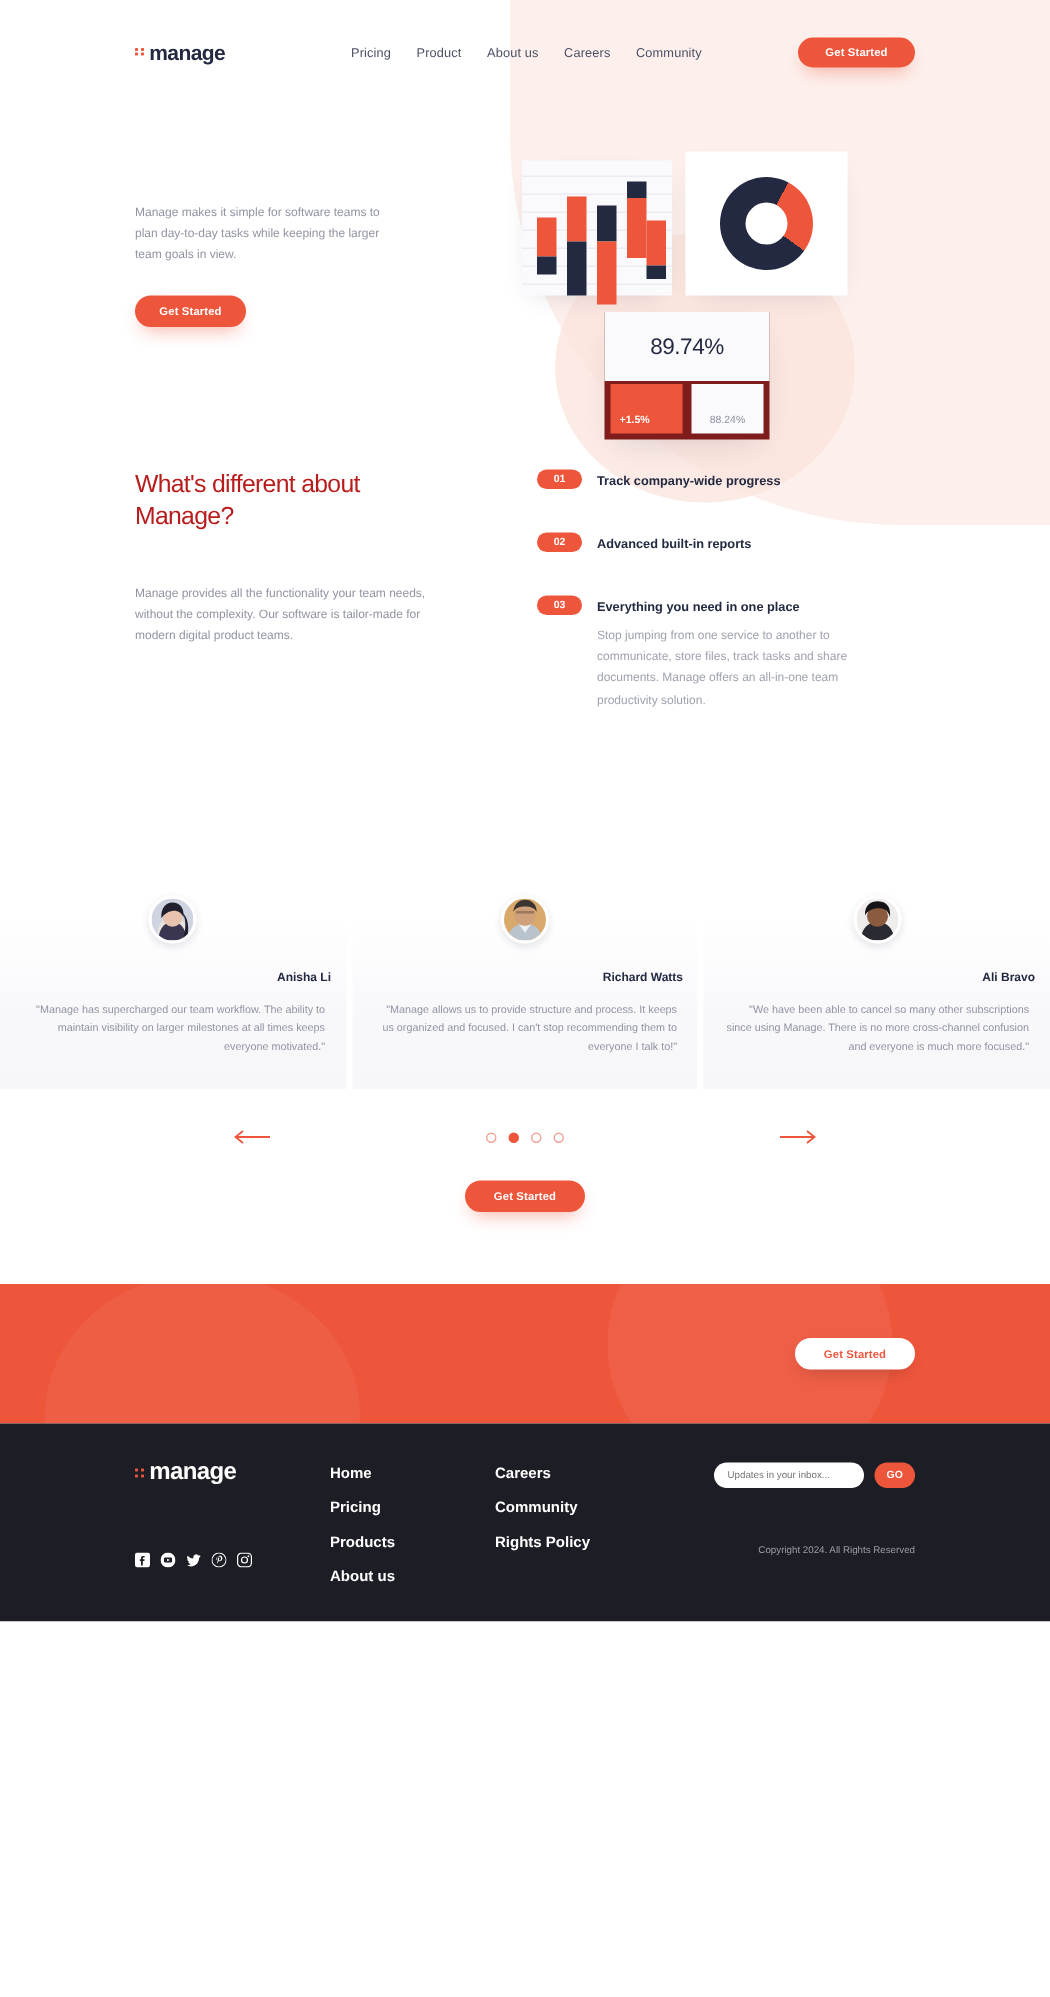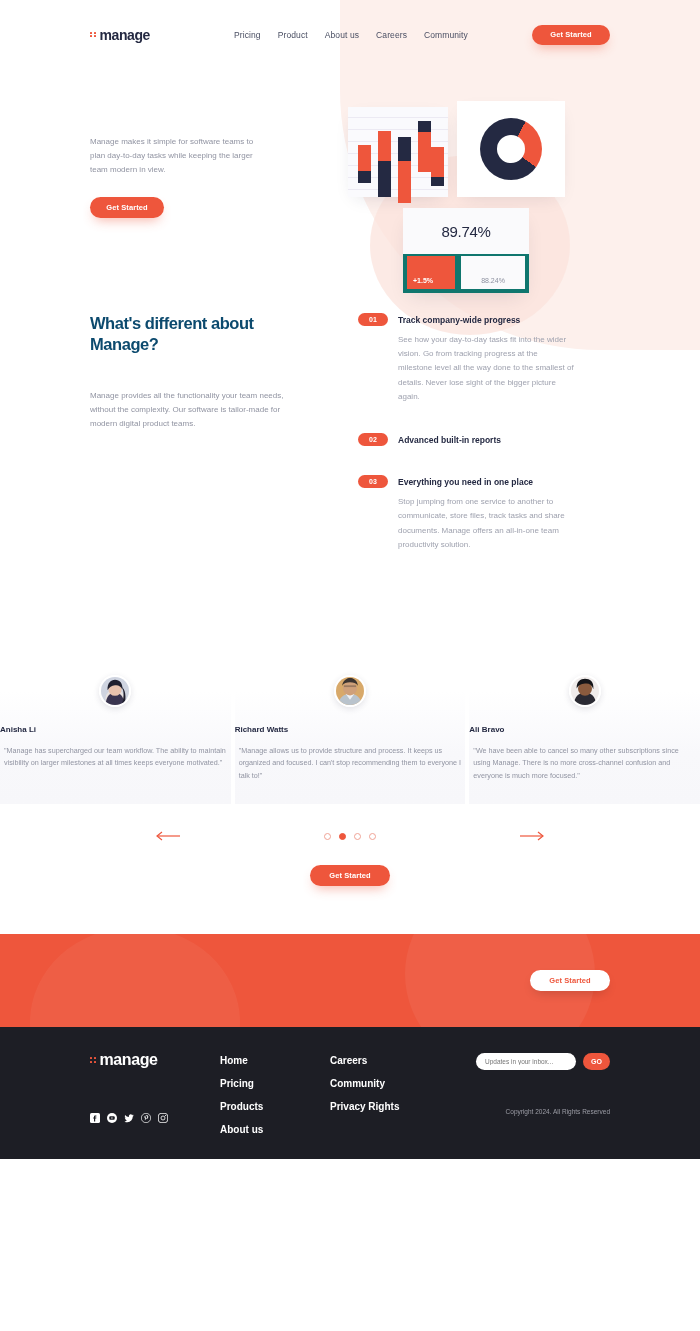--- a/index.html
+++ b/index.html
@@ -90,61 +90,61 @@
     display:flex; align-items:center; justify-content:center;
   }
   .donut {
     width:62px; height:62px; border-radius:50%;
     background:conic-gradient(from 28deg, #ee563c 0deg 98deg, #242942 98deg 360deg);
     display:flex; align-items:center; justify-content:center;
   }
   .donut::after { content:""; width:28px; height:28px; border-radius:50%; background:#fff; }
 
   .card-stat {
-    position:absolute; left:59px; top:110px; width:126px; height:85px;
-    background:#0f766e; box-shadow:0 8px 20px -8px rgba(36,41,66,.16);
+    position:absolute; left:59px; top:110px; width:110px; height:85px;
+    background:#7f1d1d; box-shadow:0 8px 20px -8px rgba(36,41,66,.16);
   }
   .stat-top { height:46px; background:#fafafc; display:flex; align-items:center; justify-content:center; }
   .stat-big { font-size:15px; color:#242942; letter-spacing:-.3px; }
   .stat-row { display:flex; height:39px; }
   .stat-a {
     width:48px; margin:2px 0 4px 4px; background:#ee563c; color:#fff;
     font-size:7px; font-weight:700; display:flex; align-items:flex-end;
     padding:0 0 5px 6px;
   }
   .stat-b {
     flex:1; margin:2px 4px 4px 6px; background:#fafafc; color:#8e92a1;
     font-size:7px; display:flex; align-items:flex-end; justify-content:center;
     padding-bottom:5px;
   }
 
   
   .features { position:relative; z-index:3; display:flex; padding:95px 90px 0 90px; }
   .feat-left { width:210px; }
-  h2 { font-size:16.5px; line-height:1.28; letter-spacing:-.45px; color:#0c4a6e; font-weight:700; }
+  h2 { font-size:16.5px; line-height:1.28; letter-spacing:-.45px; color:#b91c1c; font-weight:400; }
   .feat-sub { margin-top:34px; font-size:8px; line-height:1.75; color:#9194a2; max-width:196px; }
 
   .feat-right { flex:1; margin-left:58px; }
   .feat-item { margin-bottom:29px; }
   .feat-head { display:flex; align-items:center; gap:10px; }
   .feat-num {
     width:30px; height:13px; background:#ee563c; color:#fff;
     border-radius:100px; font-size:7px; font-weight:700;
     display:flex; align-items:center; justify-content:center; flex:0 0 auto;
   }
   .feat-title { font-size:8.5px; font-weight:700; color:#242942; letter-spacing:0; }
   .feat-body { margin-top:7px; margin-left:40px; font-size:8px; line-height:1.78; color:#9fa2af; max-width:176px; }
 
   
   .testi-wrap { position:relative; z-index:3; margin-top:110px; }
   h3 { text-align:center; font-size:17px; letter-spacing:-.4px; color:#242942; font-weight:700; }
   .testi-row { display:flex; gap:4px; margin-top:30px; padding:0 0; }
   .testi {
     flex:1 1 0; background:linear-gradient(180deg,#ffffff 0%,#f8f8fb 55%,#f7f7fa 100%);
-    padding:30px 0 22px; text-align:left; position:relative;
+    padding:30px 10px 22px; text-align:right; position:relative;
   }
   .avatar {
     width:32px; height:32px; border-radius:50%; position:absolute;
     top:-16px; left:50%; transform:translateX(-50%);
     border:2px solid #ffffff; overflow:hidden;
     box-shadow:0 2px 6px rgba(36,41,66,.13);
   }
   .avatar svg { display:block; width:100%; height:100%; }
   .testi-name { font-size:8px; font-weight:700; color:#242942; margin-top:4px; }
   .testi-quote { margin-top:11px; font-size:7.2px; line-height:1.72; color:#9194a2; padding:0 4px; }
@@ -229,21 +229,21 @@
       <a href="#">Product</a>
       <a href="#">About us</a>
       <a href="#">Careers</a>
       <a href="#">Community</a>
     </nav>
     <button class="btn btn-nav">Get Started</button>
   </header>
 
   <section class="hero">
     <div class="hero-left">
-      <p class="hero-sub">Manage makes it simple for software teams to plan day-to-day tasks while keeping the larger team modern in view.</p>
+      <p class="hero-sub">Manage makes it simple for software teams to plan day-to-day tasks while keeping the larger team goals in view.</p>
       <button class="btn btn-hero">Get Started</button>
     </div>
 
     <div class="hero-right">
 
       <div class="card-bar">
         <div class="bar-lines">
           <i style="top:10px"></i>
             <i style="top:22px"></i>
             <i style="top:34px"></i>
@@ -298,21 +298,20 @@
       <h2>What's different about Manage?</h2>
       <p class="feat-sub">Manage provides all the functionality your team needs, without the complexity. Our software is tailor-made for modern digital product teams.</p>
     </div>
     <div class="feat-right">
 
       <div class="feat-item">
         <div class="feat-head">
           <span class="feat-num">01</span>
           <span class="feat-title">Track company-wide progress</span>
         </div>
-        <p class="feat-body">See how your day-to-day tasks fit into the wider vision. Go from tracking progress at the milestone level all the way done to the smallest of details. Never lose sight of the bigger picture again.</p>
       </div>
 
       <div class="feat-item">
         <div class="feat-head">
           <span class="feat-num">02</span>
           <span class="feat-title">Advanced built-in reports</span>
         </div>
       </div>
 
       <div class="feat-item">
@@ -454,21 +453,21 @@
       <div class="f-col">
         <a href="#">Home</a>
         <a href="#">Pricing</a>
         <a href="#">Products</a>
         <a href="#">About us</a>
       </div>
 
       <div class="f-col">
         <a href="#">Careers</a>
         <a href="#">Community</a>
-        <a href="#">Privacy Rights</a>
+        <a href="#">Rights Policy</a>
       </div>
 
       <div class="f-right">
         <div class="f-form">
           <input class="f-input" type="text" placeholder="Updates in your inbox..." style="">
           <button class="f-go btn">GO</button>
         </div>
         <div class="copyright">Copyright 2024. All Rights Reserved</div>
       </div>
 

